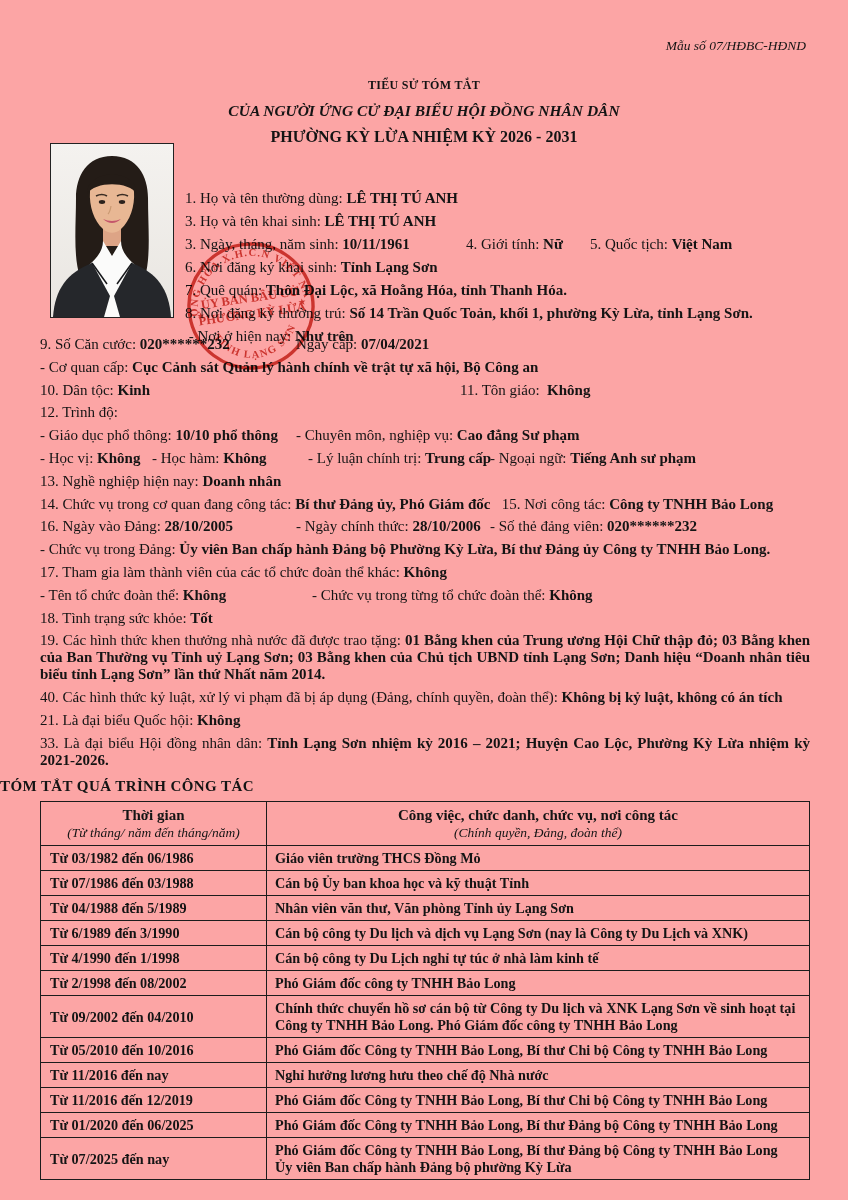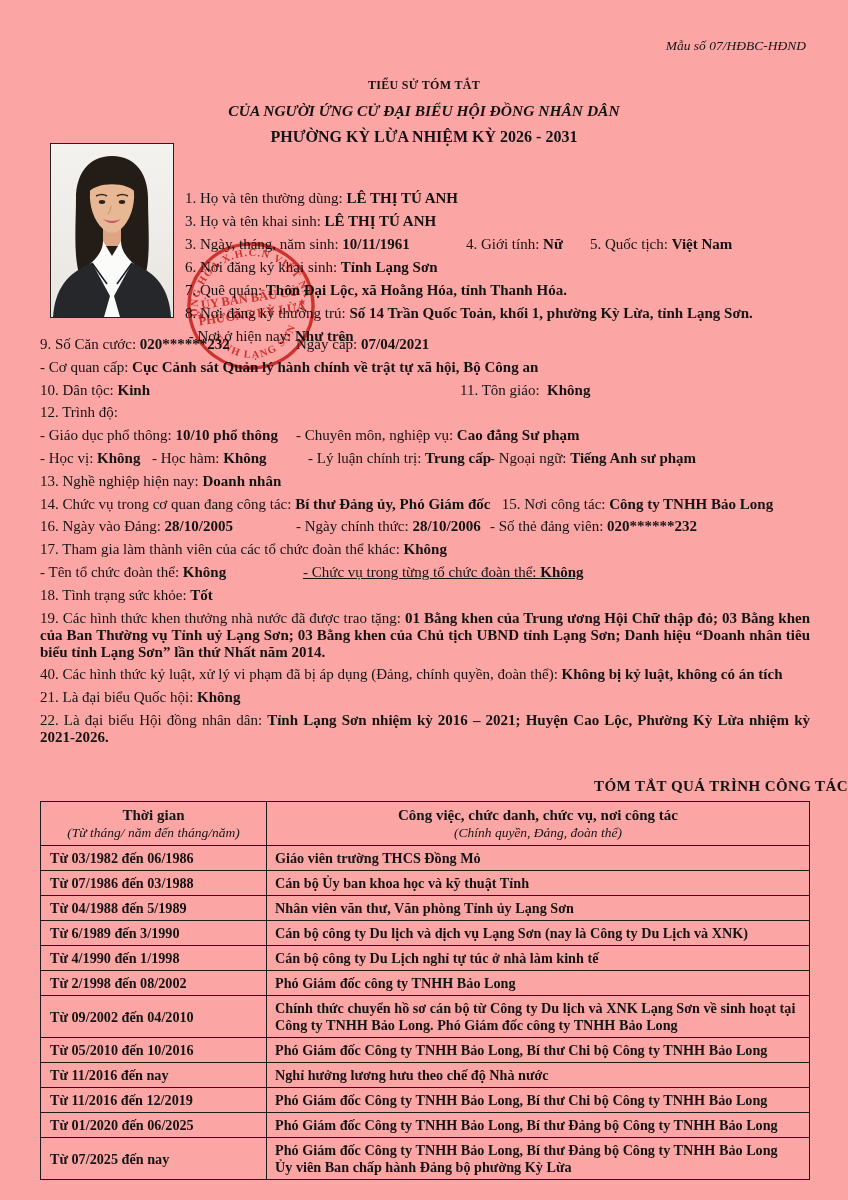--- a/index.html
+++ b/index.html
@@ -18,21 +18,21 @@
 
   .photo-lines{position:absolute;left:185px;top:164px;width:640px;margin-top:26px;}
   .photo-lines .line{position:relative;line-height:16px;margin-bottom:7px;white-space:pre;text-align:left;}
 
   .body-lines{position:absolute;left:40px;top:336px;width:770px;}
   .body-lines .line{position:relative;line-height:17px;margin-bottom:5.8px;text-align:justify;white-space:pre-wrap;}
 
   .abs{position:absolute;top:0;white-space:pre;}
   b{font-weight:bold;}
 
-  .career-title{position:absolute;left:0;top:778px;width:100%;text-align:right;font-weight:bold;
+  .career-title{position:absolute;left:0;top:778px;width:100%;text-align:left;font-weight:bold;
                 font-size:15px;letter-spacing:.4px;}
   table.career{position:absolute;left:40px;top:801px;width:770px;border-collapse:collapse;table-layout:fixed;}
   table.career th,table.career td{border:1px solid #1c1c1c;vertical-align:middle;}
   table.career th{padding:4px 6px;text-align:center;}
   table.career .c1{width:213px;}
   .h-main{font-weight:bold;font-size:15px;line-height:18px;}
   .h-sub{font-style:italic;font-weight:normal;font-size:13.5px;line-height:17px;}
   table.career td{font-weight:bold;font-size:14.2px;line-height:16px;padding:3.5px 8px;}
   table.career td.time{padding-left:9px;}
   table.career td div{line-height:17px;}
@@ -108,27 +108,28 @@
   <div class="body-lines" id="body-lines">
       <div class="line"><span><span>9. Số Căn cước: </span><b>020******232</b></span><span class="abs" style="left: 256px;"><span>Ngày cấp: </span><b>07/04/2021</b></span></div>
       <div class="line"><span><span>- Cơ quan cấp: </span><b>Cục Cảnh sát Quản lý hành chính về trật tự xã hội, Bộ Công an</b></span></div>
       <div class="line"><span><span>10. Dân tộc: </span><b>Kinh</b></span><span class="abs" style="left: 420px;"><span>11. Tôn giáo:  </span><b>Không</b></span></div>
       <div class="line"><span><span>12. Trình độ:</span></span></div>
       <div class="line"><span><span>- Giáo dục phổ thông: </span><b>10/10 phổ thông</b></span><span class="abs" style="left: 256px;"><span>- Chuyên môn, nghiệp vụ: </span><b>Cao đẳng Sư phạm</b></span></div>
       <div class="line"><span><span>- Học vị: </span><b>Không</b></span><span class="abs" style="left: 112px;"><span>- Học hàm: </span><b>Không</b></span><span class="abs" style="left: 268px;"><span>- Lý luận chính trị: </span><b>Trung cấp</b></span><span class="abs" style="left: 450px;"><span>- Ngoại ngữ: </span><b>Tiếng Anh sư phạm</b></span></div>
       <div class="line"><span><span>13. Nghề nghiệp hiện nay: </span><b>Doanh nhân</b></span></div>
       <div class="line"><span><span>14. Chức vụ trong cơ quan đang công tác: </span><b>Bí thư Đảng ủy, Phó Giám đốc</b><span>   15. Nơi công tác: </span><b>Công ty TNHH Bảo Long</b></span></div>
       <div class="line"><span><span>16. Ngày vào Đảng: </span><b>28/10/2005</b></span><span class="abs" style="left: 256px;"><span>- Ngày chính thức: </span><b>28/10/2006</b></span><span class="abs" style="left: 450px;"><span>- Số thẻ đảng viên: </span><b>020******232</b></span></div>
+      <div class="line"><span><span>- Chức vụ trong Đảng: </span><b>Ủy viên Ban chấp hành Đảng bộ Phường Kỳ Lừa, Bí thư Đảng ủy Công ty TNHH Bảo Long.</b></span></div>
       <div class="line"><span><span>17. Tham gia làm thành viên của các tổ chức đoàn thể khác: </span><b>Không</b></span></div>
-      <div class="line"><span><span>- Tên tổ chức đoàn thể: </span><b>Không</b></span><span class="abs" style="left: 263px; text-decoration: underline;"><span>- Chức vụ trong từng tổ chức đoàn thể: </span><b>Không</b></span></div>
+      <div class="line"><span><span>- Tên tổ chức đoàn thể: </span><b>Không</b></span><span class="abs" style="left: 272px;"><span>- Chức vụ trong từng tổ chức đoàn thể: </span><b>Không</b></span></div>
       <div class="line"><span><span>18. Tình trạng sức khỏe: </span><b>Tốt</b></span></div>
       <div class="line"><span><span>19. Các hình thức khen thưởng nhà nước đã được trao tặng: </span><b>01 Bằng khen của Trung ương Hội Chữ thập đỏ; 03 Bằng khen của Ban Thường vụ Tỉnh uỷ Lạng Sơn; 03 Bằng khen của Chủ tịch UBND tỉnh Lạng Sơn; Danh hiệu “Doanh nhân tiêu biểu tỉnh Lạng Sơn” lần thứ Nhất năm 2014.</b></span></div>
       <div class="line"><span><span>40. Các hình thức kỷ luật, xử lý vi phạm đã bị áp dụng (Đảng, chính quyền, đoàn thể): </span><b>Không bị kỷ luật, không có án tích</b></span></div>
       <div class="line"><span><span>21. Là đại biểu Quốc hội: </span><b>Không</b></span></div>
-      <div class="line"><span><span>22. Là đại biểu Hội đồng nhân dân: </span><b>Tỉnh Lạng Sơn nhiệm kỳ 2016 – 2021; Huyện Cao Lộc, Phường Kỳ Lừa nhiệm kỳ 2021-2026.</b></span></div>
+      <div class="line"><span><span>33. Là đại biểu Hội đồng nhân dân: </span><b>Tỉnh Lạng Sơn nhiệm kỳ 2016 – 2021; Huyện Cao Lộc, Phường Kỳ Lừa nhiệm kỳ 2021-2026.</b></span></div>
     </div>
 
   <div class="career-title">TÓM TẮT QUÁ TRÌNH CÔNG TÁC</div>
 
   <table class="career">
     <thead>
       <tr>
         <th class="c1">
           <div class="h-main">Thời gian</div>
           <div class="h-sub">(Từ tháng/ năm đến tháng/năm)</div>

